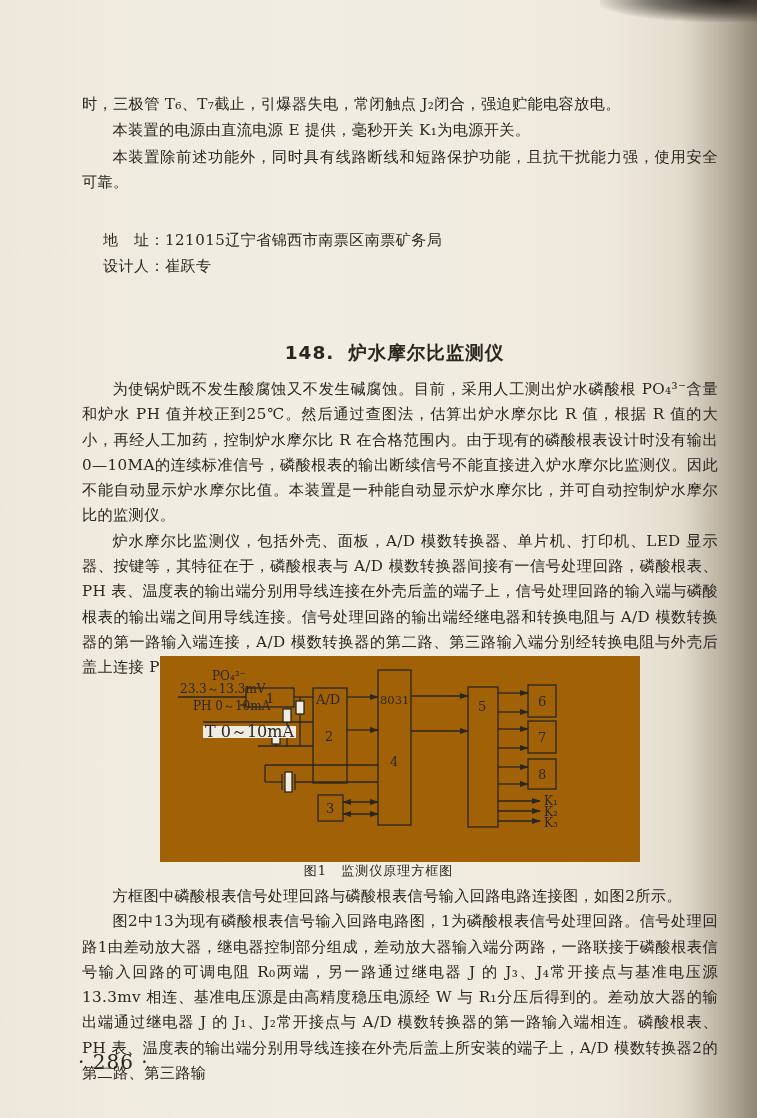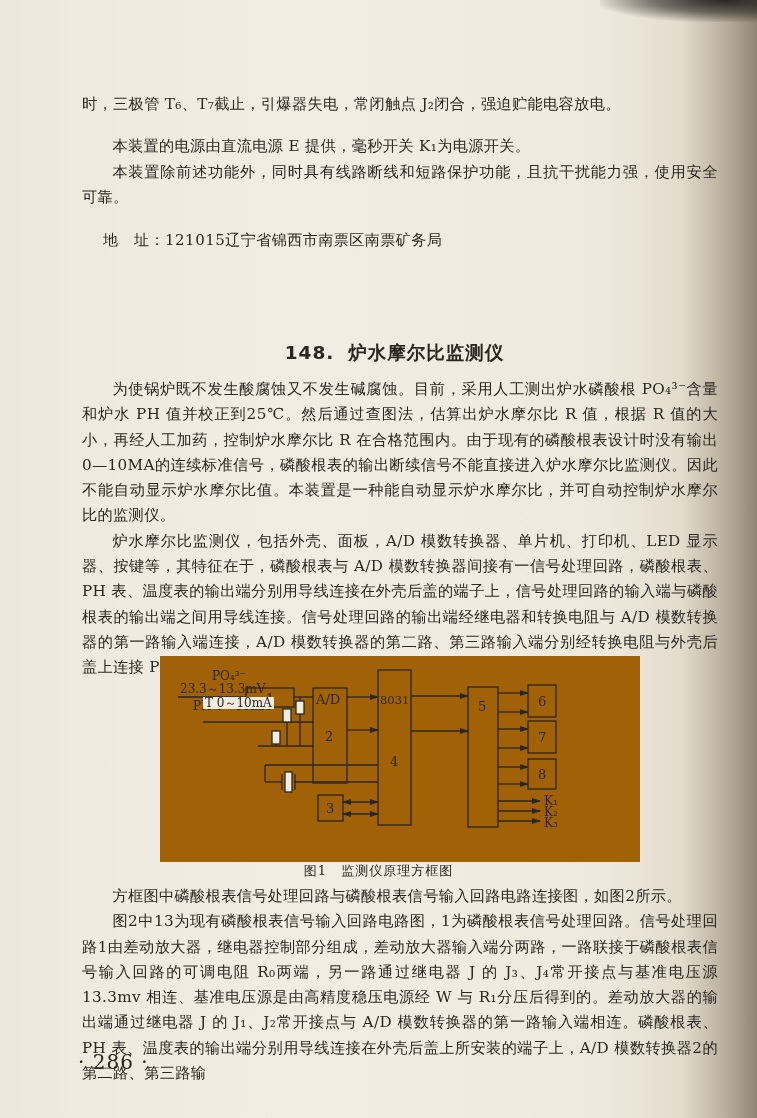--- a/index.html
+++ b/index.html
@@ -33,26 +33,27 @@
   .box-lbl { font-family: "DejaVu Serif", "Liberation Serif", serif; font-size: 13px; fill: #2a2620; }
 </style>
 </head>
 <body>
 
 <div class="page-bg"></div>
 <div class="top-shadow"></div>
 
 <div class="text-block" style="top:92px;">
   <p>时，三极管 T₆、T₇截止，引爆器失电，常闭触点 J₂闭合，强迫贮能电容放电。</p>
-  <p class="indent" style="margin-top:17px;">本装置的电源由直流电源 E 提供，毫秒开关 K₁为电源开关。</p>
-  <p class="indent" style="margin-top:1px;font-family:Liberation Mono, monospace;">本装置除前述功能外，同时具有线路断线和短路保护功能，且抗干扰能力强，使用安全可靠。</p>
+  <p class="indent" style="margin-top:1px;">本装置的电源由直流电源 E 提供，毫秒开关 K₁为电源开关。</p>
+  <p class="indent" style="margin-top:1px;">本装置除前述功能外，同时具有线路断线和短路保护功能，且抗干扰能力强，使用安全可靠。</p>
 </div>
 
 <div class="info" style="top:228px;">
   <div class="row"><span>地　址：</span><span>121015辽宁省锦西市南票区南票矿务局</span></div>
+  <div class="row"><span>设计人：</span><span>崔跃专</span></div>
 </div>
 
 <div class="title">
   <span class="num">148.</span><span>炉水摩尔比监测仪</span>
 </div>
 
 <div class="text-block" style="top:377px;">
   <p class="indent">为使锅炉既不发生酸腐蚀又不发生碱腐蚀。目前，采用人工测出炉水磷酸根 PO₄³⁻含量和炉水 PH 值并校正到25℃。然后通过查图法，估算出炉水摩尔比 R 值，根据 R 值的大小，再经人工加药，控制炉水摩尔比 R 在合格范围内。由于现有的磷酸根表设计时没有输出0—10MA的连续标准信号，磷酸根表的输出断续信号不能直接进入炉水摩尔比监测仪。因此不能自动显示炉水摩尔比值。本装置是一种能自动显示炉水摩尔比，并可自动控制炉水摩尔比的监测仪。</p>
   <p class="indent">炉水摩尔比监测仪，包括外壳、面板，A/D 模数转换器、单片机、打印机、LED 显示器、按键等，其特征在于，磷酸根表与 A/D 模数转换器间接有一信号处理回路，磷酸根表、PH 表、温度表的输出端分别用导线连接在外壳后盖的端子上，信号处理回路的输入端与磷酸根表的输出端之间用导线连接。信号处理回路的输出端经继电器和转换电阻与 A/D 模数转换器的第一路输入端连接，A/D 模数转换器的第二路、第三路输入端分别经转换电阻与外壳后盖上连接 PH 表，温度表的端子相连。其原理方框图如图1所示。</p>
 </div>
@@ -973,21 +974,21 @@
     <text class="box-lbl" x="478" y="711">5</text>
     <text class="box-lbl" x="538" y="706">6</text>
     <text class="box-lbl" x="538" y="742">7</text>
     <text class="box-lbl" x="538" y="779">8</text>
     <text class="lbl" x="544" y="805">K₁</text>
     <text class="lbl" x="544" y="816">K₂</text>
     <text class="lbl" x="544" y="827">K₃</text>
   </svg>
 </div>
 
-<div style="position:absolute; left:203px; top:697px; font-size:12px; font-family:'DejaVu Serif','Liberation Serif',serif; background:#f1ece2; padding:0 2px; line-height:12px;">T  0～10mA</div>
+<div style="position:absolute; left:203px; top:726px; font-size:16px; font-family:'DejaVu Serif','Liberation Serif',serif; background:#f1ece2; padding:0 2px; line-height:12px;">T  0～10mA</div>
 
 <div class="caption">
   <span class="fig-no">图1</span><span>监测仪原理方框图</span>
 </div>
 
 <div class="text-block" style="top:884px;">
   <p class="indent">方框图中磷酸根表信号处理回路与磷酸根表信号输入回路电路连接图，如图2所示。</p>
   <p class="indent">图2中13为现有磷酸根表信号输入回路电路图，1为磷酸根表信号处理回路。信号处理回路1由差动放大器，继电器控制部分组成，差动放大器输入端分两路，一路联接于磷酸根表信号输入回路的可调电阻 R₀两端，另一路通过继电器 J 的 J₃、J₄常开接点与基准电压源13.3mv 相连、基准电压源是由高精度稳压电源经 W 与 R₁分压后得到的。差动放大器的输出端通过继电器 J 的 J₁、J₂常开接点与 A/D 模数转换器的第一路输入端相连。磷酸根表、PH 表、温度表的输出端分别用导线连接在外壳后盖上所安装的端子上，A/D 模数转换器2的第二路、第三路输</p>
 </div>
 

